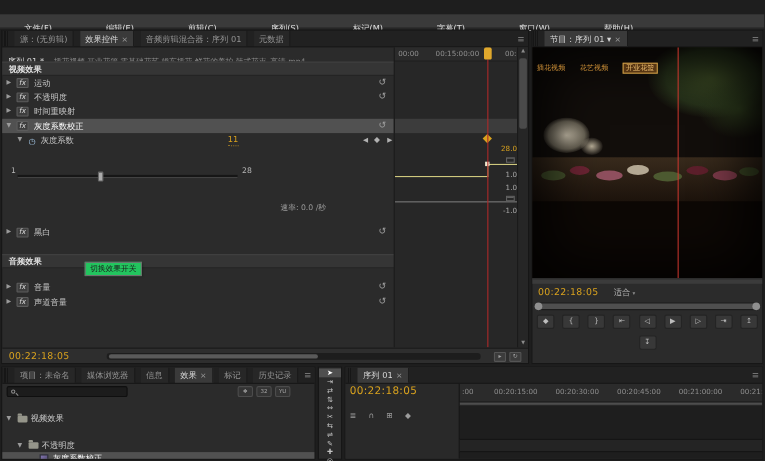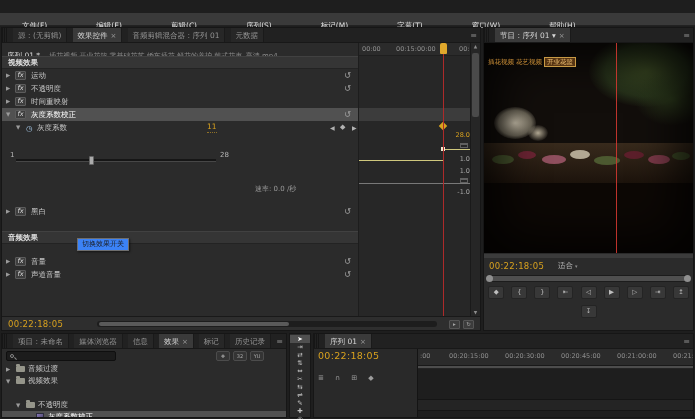--- a/index.html
+++ b/index.html
@@ -40,21 +40,21 @@
 .stopw{position:absolute;left:24px;top:1px;font-size:7.5px;color:#9fc0de}
 .pname{position:absolute;left:35px;top:0}
 .pval{position:absolute;left:205px;top:0;color:#d9a21e;border-bottom:1px dotted #8f7127;line-height:11px}
 .kfn{position:absolute;top:0;font-size:6px;color:#b2b2b2}
 .kfn.p{left:328px}.kfn.a{left:338px;font-size:7px}.kfn.n{left:350px}
 .smin,.smax{position:absolute;top:123px;font-size:7px;color:#b6b6b6}
 .smin{left:8px}.smax{left:218px}
 .strack{position:absolute;left:14px;top:131px;width:200px;height:3px;background:#161616;border-bottom:1px solid #474747}
 .shandle{position:absolute;left:87px;top:128px;width:5px;height:9px;background:#ababab;border:1px solid #666;border-radius:1px}
 .vellabel{position:absolute;left:253px;top:156px;font-size:7px;color:#9a9a9a}
-.ectooltip{position:absolute;left:75px;top:210px;background:#3b82f6;border:1px solid #6e6e6e;color:#1b1b1b;font-size:7px;line-height:9px;padding:1px 4px;z-index:30;box-shadow:1px 1px 2px rgba(0,0,0,.55)}
+.ectooltip{position:absolute;left:75px;top:210px;background:#22c55e;border:1px solid #6e6e6e;color:#1b1b1b;font-size:7px;line-height:9px;padding:1px 4px;z-index:30;box-shadow:1px 1px 2px rgba(0,0,0,.55)}
 
 .ecoverlay{position:absolute;left:356px;top:15px;width:114px;bottom:14px;background:#272727;border-left:1px solid #1d1d1d;overflow:hidden}
 .ecruler{position:absolute;left:0;top:0;width:100%;height:13px;background:#2b2b2b;border-bottom:1px solid #1f1f1f}
 .ecruler span{position:absolute;top:0;line-height:13px;font-size:6.5px;color:#909090;white-space:nowrap}
 .seltint{position:absolute;left:0;top:65px;width:100%;height:13px;background:#3c3c3c}
 .vg{position:absolute;background:#cfc87d}
 .vg.pre{left:0;top:117px;width:84px;height:1px}
 .vg.step{left:84px;top:106px;width:1px;height:12px}
 .vg.post{left:84px;top:106px;width:30px;height:1px}
 .kfsq{position:absolute;left:82px;top:104px;width:4px;height:4px;background:#f0ead0}
@@ -79,21 +79,21 @@
 .ecbi{position:absolute;top:3px;width:11px;height:9px;background:#3c3c3c;border:1px solid #555;border-radius:1px;color:#a2a2a2;font-size:5.5px;line-height:7px;text-align:center}
 .ecbi.b1{right:20px}.ecbi.b2{right:6px}
 
 
 .pm{left:483px;top:27px;width:211px;height:304px}
 .pmvideo{position:absolute;left:0;top:15px;right:0;height:210px;background:#120e0b;overflow:hidden}
 .blob{position:absolute;border-radius:50%}
 .vnet{position:absolute;left:0;top:0;right:0;bottom:0;box-shadow:inset 0 0 45px 16px rgba(0,0,0,.78)}
 .recline{position:absolute;left:132px;top:0;bottom:0;width:1px;background:rgba(210,55,48,.9)}
 .ovl{position:absolute;left:4px;top:6px;white-space:nowrap;z-index:5}
-.ovl span{font-size:6.5px;color:#d09238;margin-right:2px}
+.ovl span{font-size:6.5px;color:#d09238;margin-right:13px}
 .ovl .osel{color:#f2c274;border:1px solid #c89a45;background:rgba(150,90,30,.55);padding:0 2px}
 .pmmark{position:absolute;left:0;right:0;top:225px;height:5px;background:#3b3b3b;border-top:1px solid #2a2a2a}
 .pmtc{position:absolute;left:5px;top:231px;font-size:8.5px;color:#d9a21e;line-height:14px;letter-spacing:.3px}
 .pmfit{position:absolute;left:74px;top:231px;font-size:7.5px;color:#b4b4b4;line-height:14px}
 .pmfit .dd{font-size:5px;color:#8c8c8c;margin-left:2px}
 .pmzoom{position:absolute;left:2px;right:2px;top:247px;height:7px;background:#1c1c1c;border-radius:3px}
 .pmzthumb{position:absolute;left:1px;right:1px;top:1px;height:5px;background:#4f4f4f;border-radius:2px}
 .pmzh{position:absolute;top:0;width:7px;height:7px;background:#8f8f8f;border-radius:50%}
 .pmzh.l{left:0}.pmzh.r{right:0}
 .pmtrans{position:absolute;left:0;right:0;top:258px;height:16px;text-align:center}
@@ -332,25 +332,20 @@
       <span class="tab">历史记录</span>
       <span class="pmenu">≡</span>
     </div>
     <div class="sbox">
         <span class="mag"></span>
       </div>
     <span class="fico f1">❖</span>
     <span class="fico f2">32</span>
     <span class="fico f3">YU</span>
 
-    <div class="trow" style="top:29px">
-      <span class="tarr" style="left:4px">▶</span>
-      <span class="tfold" style="left:14px"></span>
-      <span class="tlab" style="left:26px">音频过渡</span>
-    </div>
     <div class="trow" style="top:41px">
       <span class="tarr" style="left:4px">▼</span>
       <span class="tfold" style="left:14px"></span>
       <span class="tlab" style="left:26px">视频效果</span>
     </div>
     <div class="trow" style="top:65px">
       <span class="tarr" style="left:14px">▼</span>
       <span class="tfold" style="left:24px"></span>
       <span class="tlab" style="left:36px">不透明度</span>
     </div>

